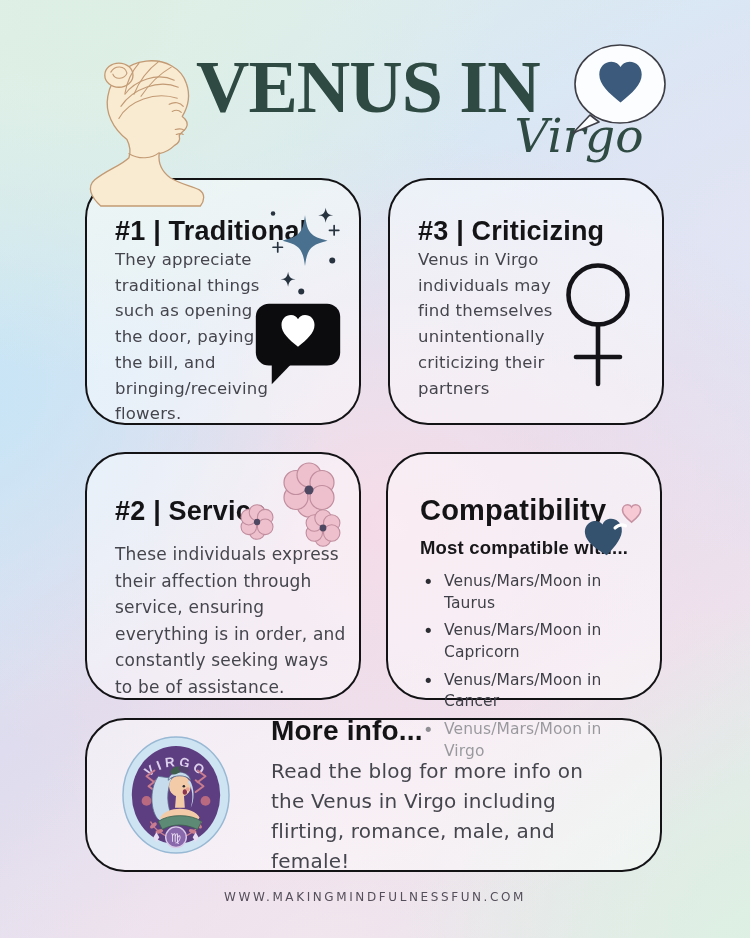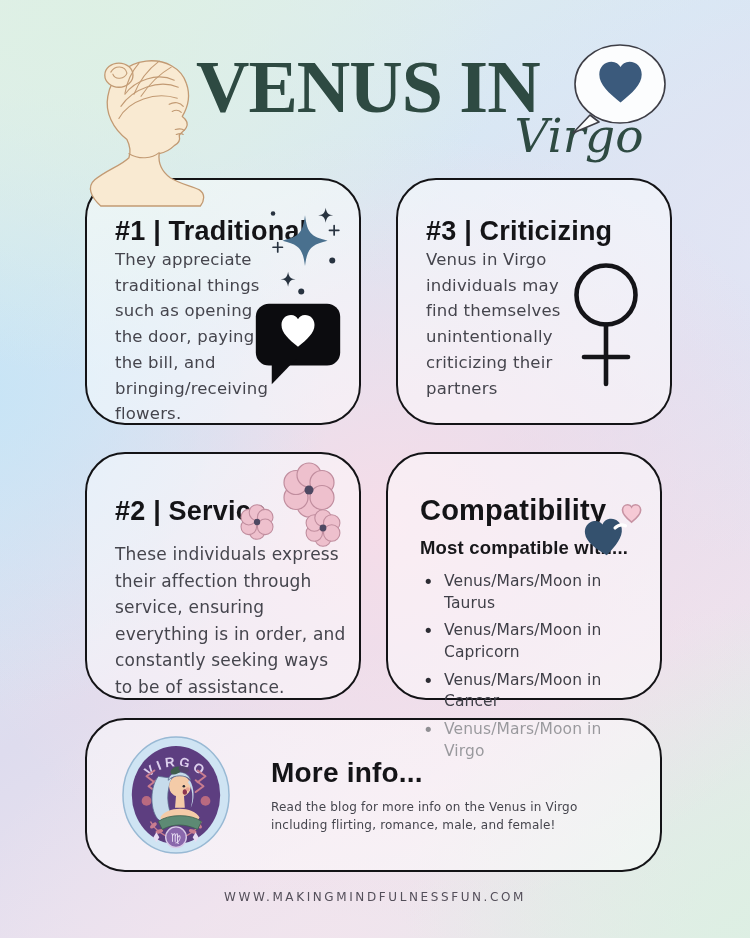--- a/index.html
+++ b/index.html
@@ -33,38 +33,38 @@
   }
   .card h2{
     margin:0; font-family:"Liberation Sans", sans-serif; font-weight:800;
     font-size:27px; color:#141417; white-space:nowrap; letter-spacing:0.2px;
   }
   .card .body{
     font-size:16.5px; line-height:1.56; color:#45454d; letter-spacing:0.2px;
   }
   #card-traditional{left:85px; top:178px; width:276px; height:247px; padding:36px 24px 0 28px;}
   #card-traditional .body{width:162px;}
-  #card-criticizing{left:396px; top:178px; width:276px; height:247px; padding:36px 24px 0 28px;}
+  #card-criticizing{left:388px; top:178px; width:276px; height:247px; padding:36px 24px 0 28px;}
   #card-criticizing .body{width:148px;}
   #card-service{left:85px; top:452px; width:276px; height:248px; padding:42px 20px 0 28px;}
   #card-service .body{width:232px; font-size:17px; margin-top:14px;}
   #card-compatibility{left:386px; top:452px; width:276px; height:248px; padding:40px 18px 0 32px;}
   #card-compatibility h2{font-size:29px;}
   .subhead{
     margin-top:10px; font-family:"Liberation Sans", sans-serif; font-weight:800;
     font-size:18.5px; color:#17171a; letter-spacing:0.2px;
   }
   .compat-list{list-style:none; margin:12px 0 0 0; padding:0; font-size:15.5px; color:#3f3f47; letter-spacing:0.1px;}
   .compat-list li{position:relative; padding-left:24px; margin-bottom:6px; line-height:1.4;}
   .compat-list li::before{content:"\2022"; position:absolute; left:3px; top:-1px; font-size:1.15em; color:#2c2c33;}
   #card-moreinfo{left:85px; top:718px; width:577px; height:154px; display:flex; align-items:center; padding:0 20px 0 34px;}
   .badge{width:110px; height:120px; flex:0 0 auto;}
   .moreinfo-text{margin-left:40px;}
   .moreinfo-text h2{font-size:28px;}
-  .moreinfo-text .body{width:345px; font-size:12px; line-height:1.5; margin-top:9px;}
+  .moreinfo-text .body{width:345px; font-size:20px; line-height:1.5; margin-top:9px;}
   .sparkles-icon{position:absolute; right:16px; top:24px; width:76px; height:94px;}
   .heart-message-icon{position:absolute; right:16px; top:118px; width:90px; height:92px;}
   .venus-symbol-icon{position:absolute; right:24px; top:80px; width:80px; height:128px;}
   .flowers-icon{position:absolute; right:12px; top:6px; width:112px; height:92px;}
   .hearts-icon{position:absolute; right:14px; top:46px; width:68px; height:64px;}
   .footer{
     position:absolute; left:0; right:0; top:890px; text-align:center;
     font-size:12px; letter-spacing:2.6px; color:#544f5a; font-weight:500;
   }
 </style>

